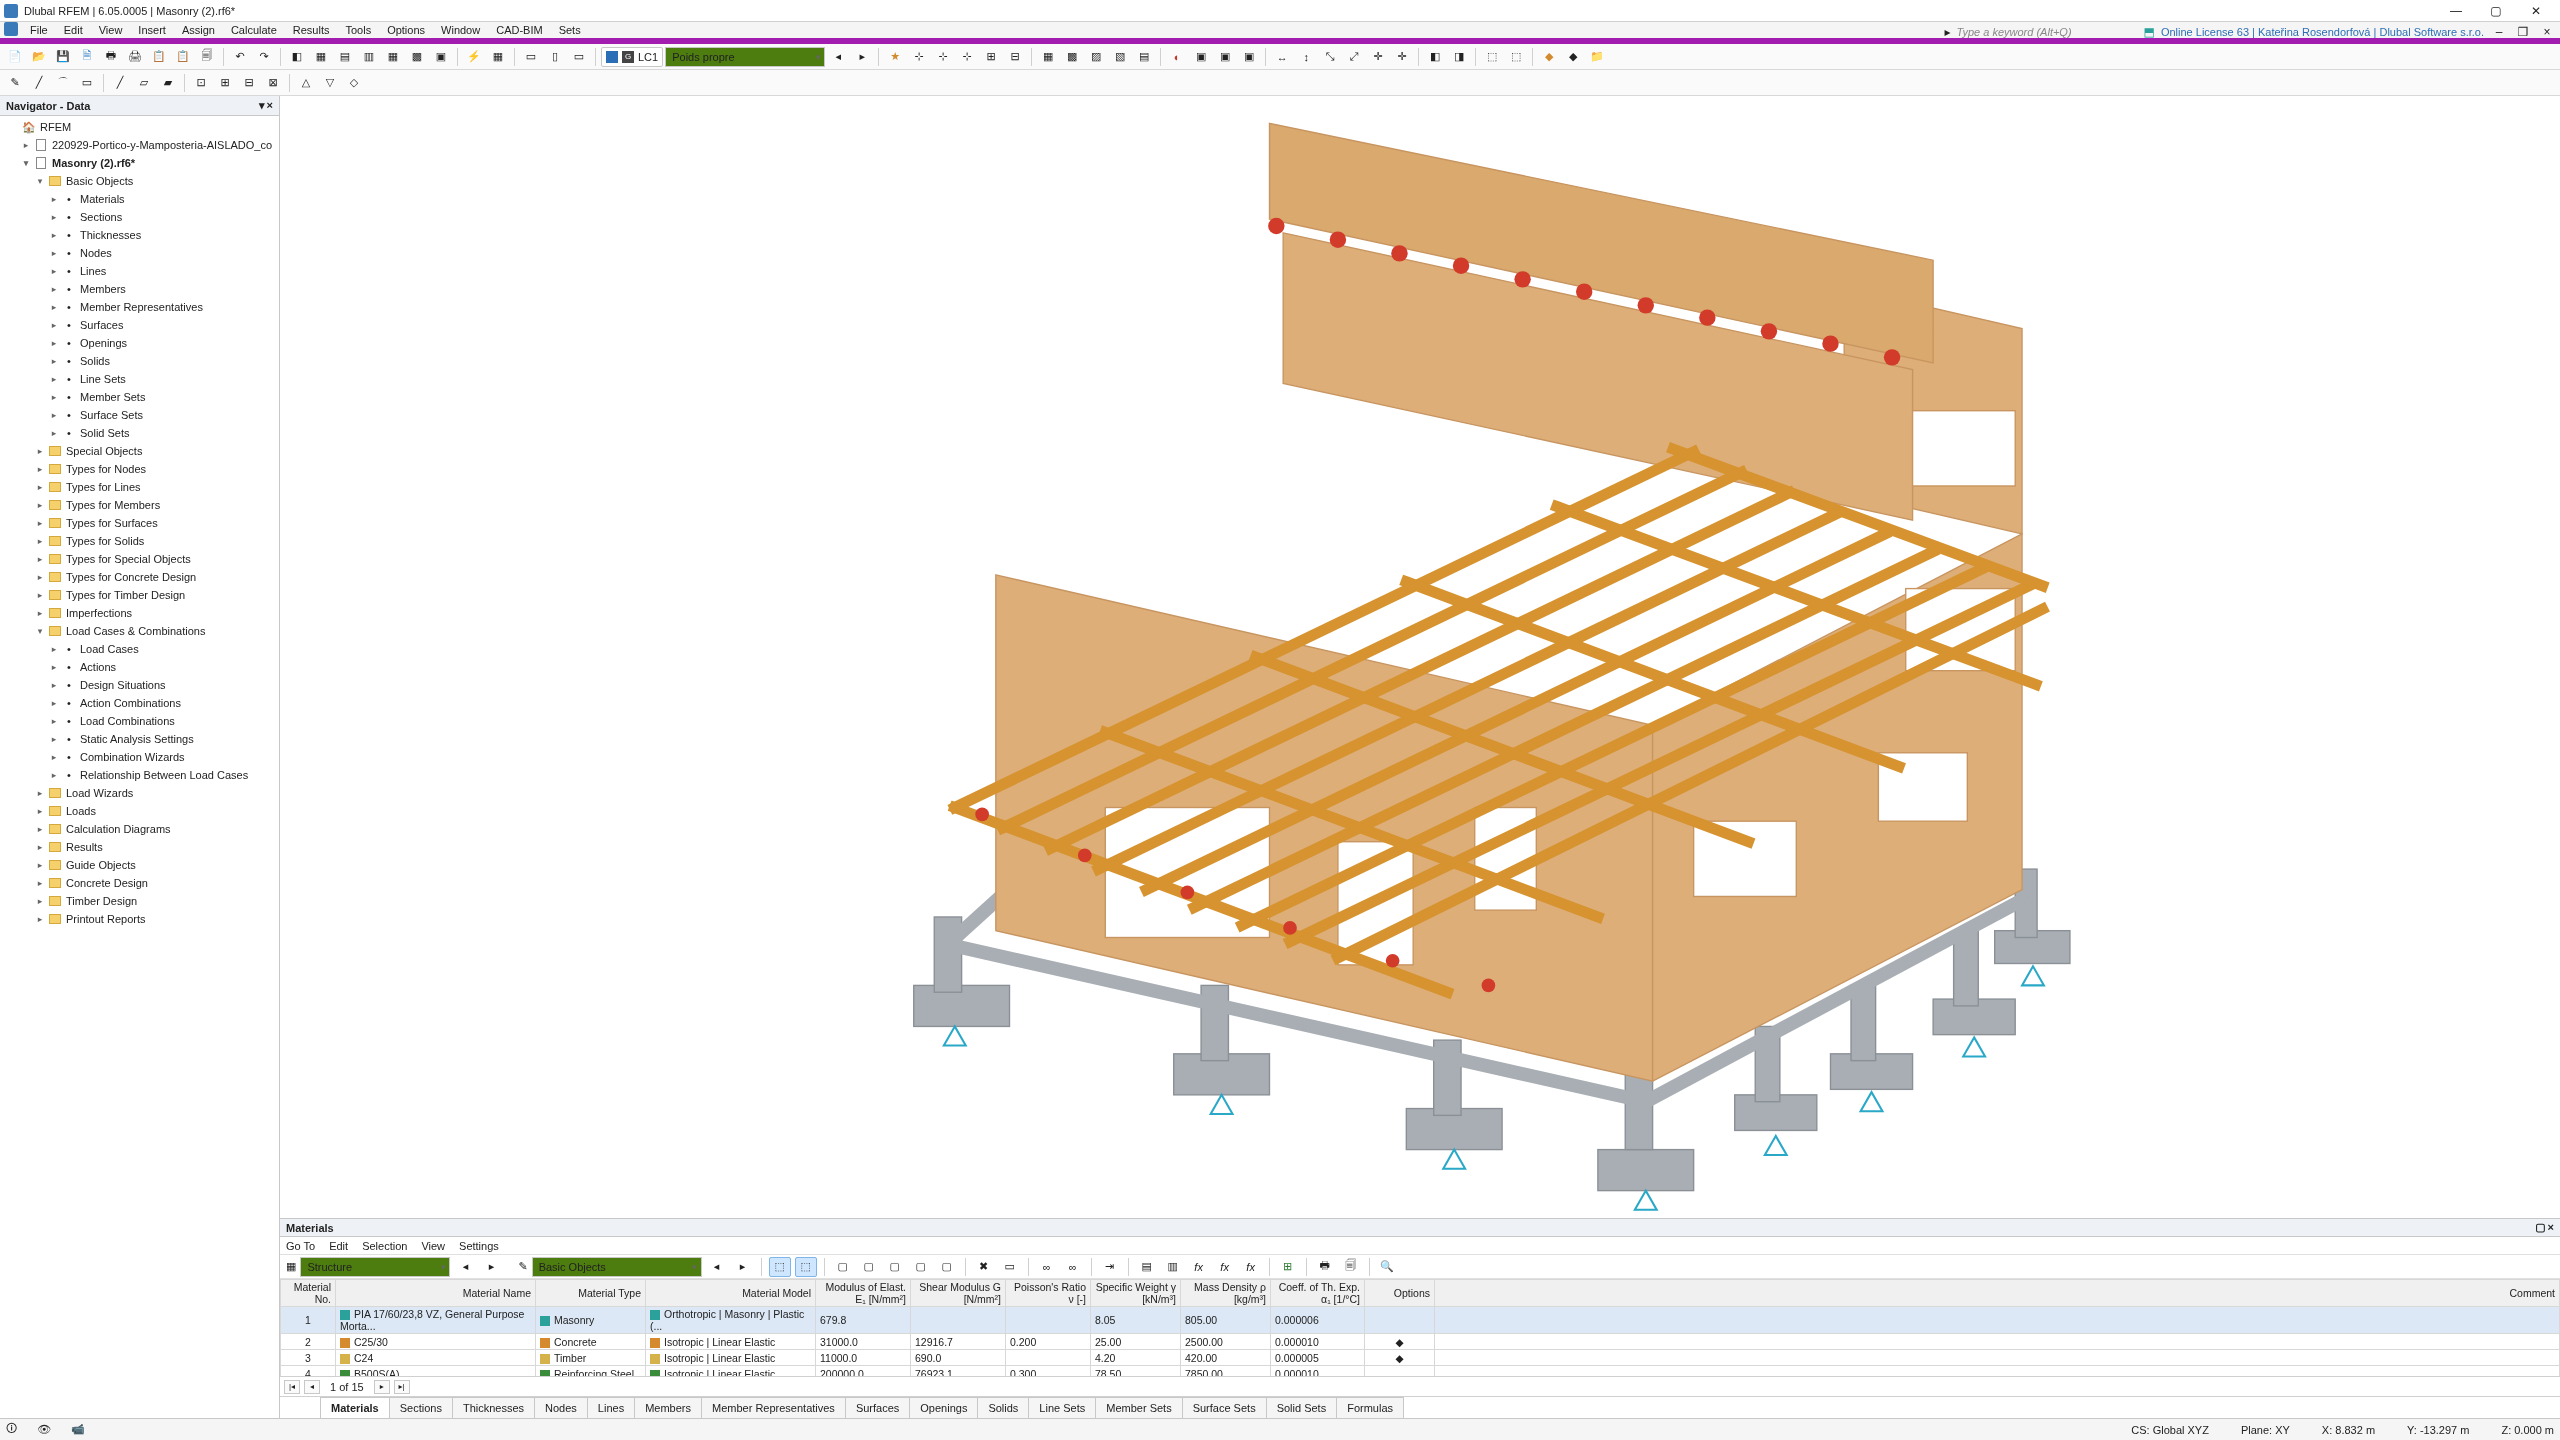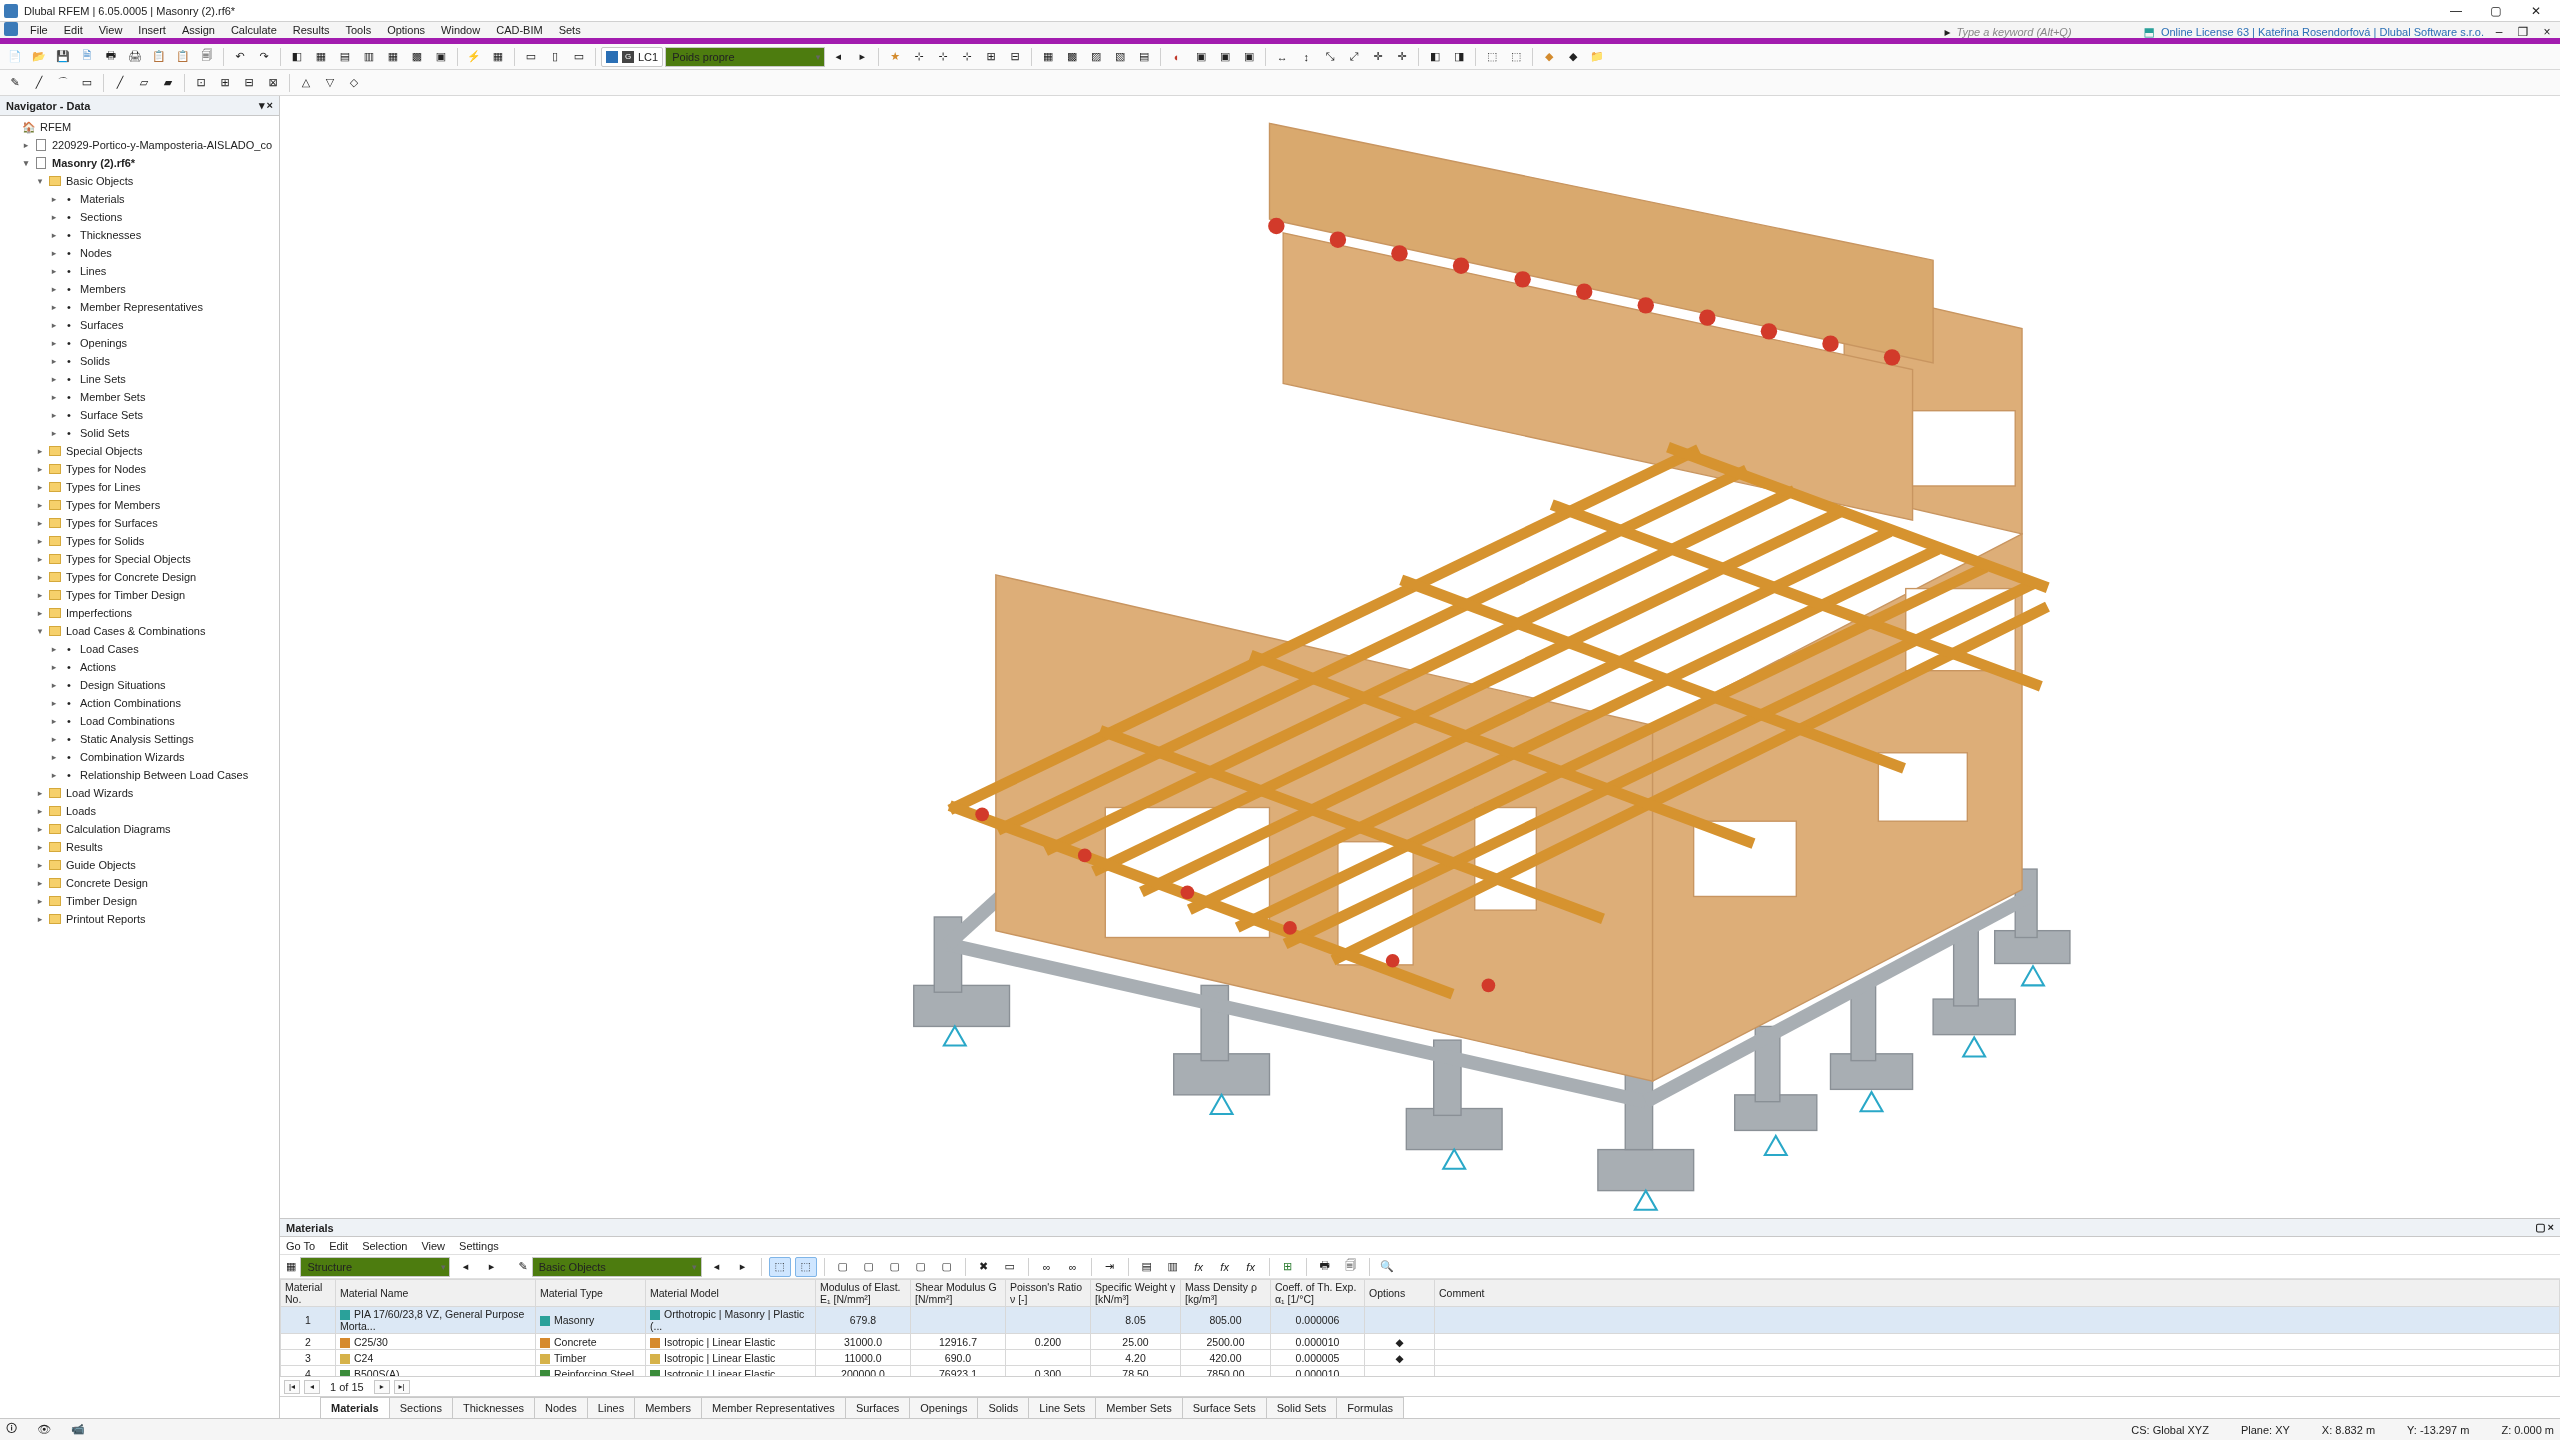--- a/index.html
+++ b/index.html
@@ -35,22 +35,22 @@
 .viewport{flex:1;background:#fff;position:relative;overflow:hidden}
 .viewport svg{width:100%;height:100%}
 .bottom{height:200px;background:#fff;border-top:1px solid #c8c8c8;display:flex;flex-direction:column}
 .bottom-hdr{height:18px;background:#eef2f6;border-bottom:1px solid #c8c8c8;display:flex;align-items:center;padding:0 6px;font-weight:bold}
 .bottom-hdr .buttons{margin-left:auto;display:flex;gap:2px}
 .bottom-menu{height:18px;display:flex;align-items:center;gap:14px;padding:0 6px;border-bottom:1px solid #e0e0e0}
 .bottom-tools{height:24px;display:flex;align-items:center;gap:4px;padding:0 6px;border-bottom:1px solid #e0e0e0}
 .grid{flex:1;overflow:auto}
 .grid table{border-collapse:collapse;width:100%}
 .grid th,.grid td{border:1px solid #d8d8d8;padding:1px 4px;font-size:10.5px;text-align:left;height:16px}
-.grid th{background:#f0f0f0;font-weight:normal;text-align:left}
-.grid td.num{text-align:center}
+.grid th{background:#f0f0f0;font-weight:normal;text-align:right}
+.grid td.num{text-align:left}
 .grid td.ctr{text-align:center}
 .sw{display:inline-block;width:10px;height:10px;margin-right:4px;vertical-align:middle}
 .nav-record{height:20px;border-top:1px solid #d0d0d0;display:flex;align-items:center;padding:0 4px;gap:4px}
 .nav-record .nv{width:16px;height:14px;border:1px solid #c8c8c8;background:#fafafa;display:flex;align-items:center;justify-content:center;font-size:8px}
 .tabs{height:22px;border-top:1px solid #d0d0d0;display:flex;align-items:stretch;padding-left:40px}
 .tab{padding:3px 10px;border:1px solid #c8c8c8;border-bottom:none;background:#f5f5f5;margin-right:-1px;display:flex;align-items:center}
 .tab.active{background:#fff;font-weight:bold}
 .status{height:22px;background:#f5f5f5;border-top:1px solid #c8c8c8;display:flex;align-items:center;padding:0 6px;gap:20px}
 .status .right{margin-left:auto;display:flex;gap:32px}
 .ico{font-size:12px;line-height:1}

